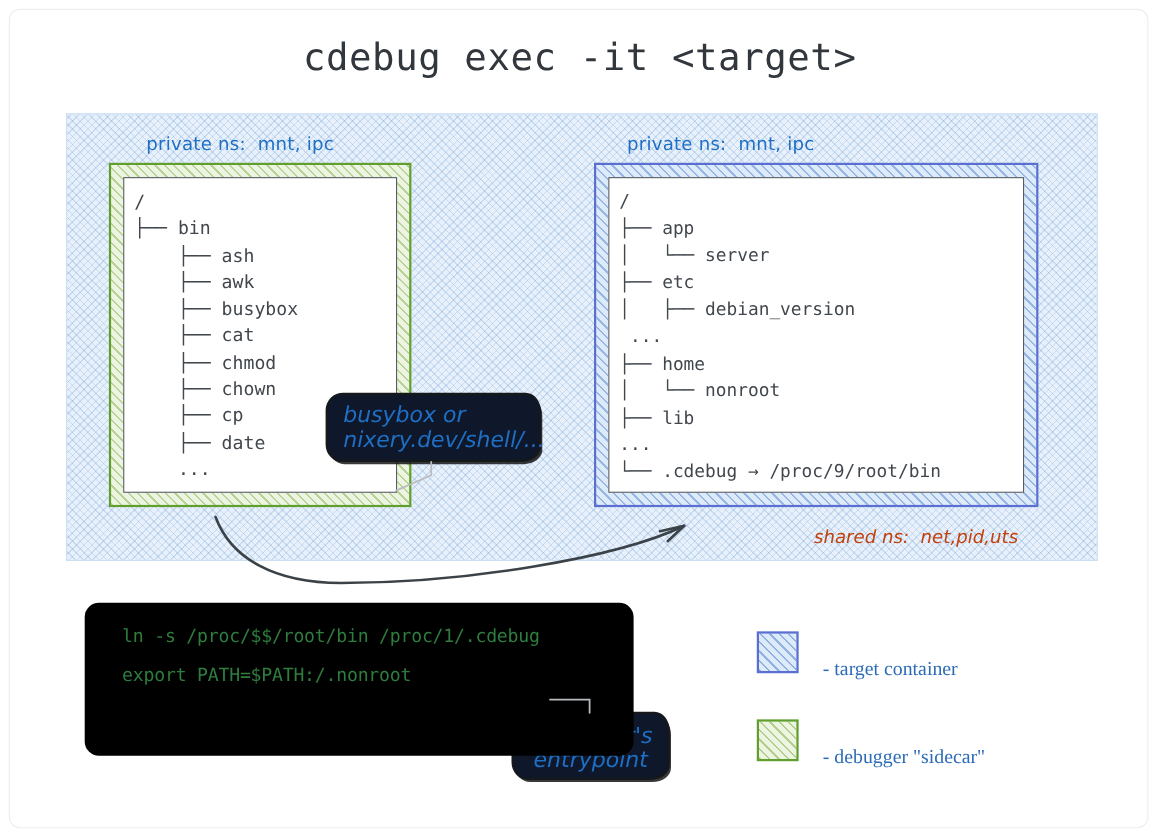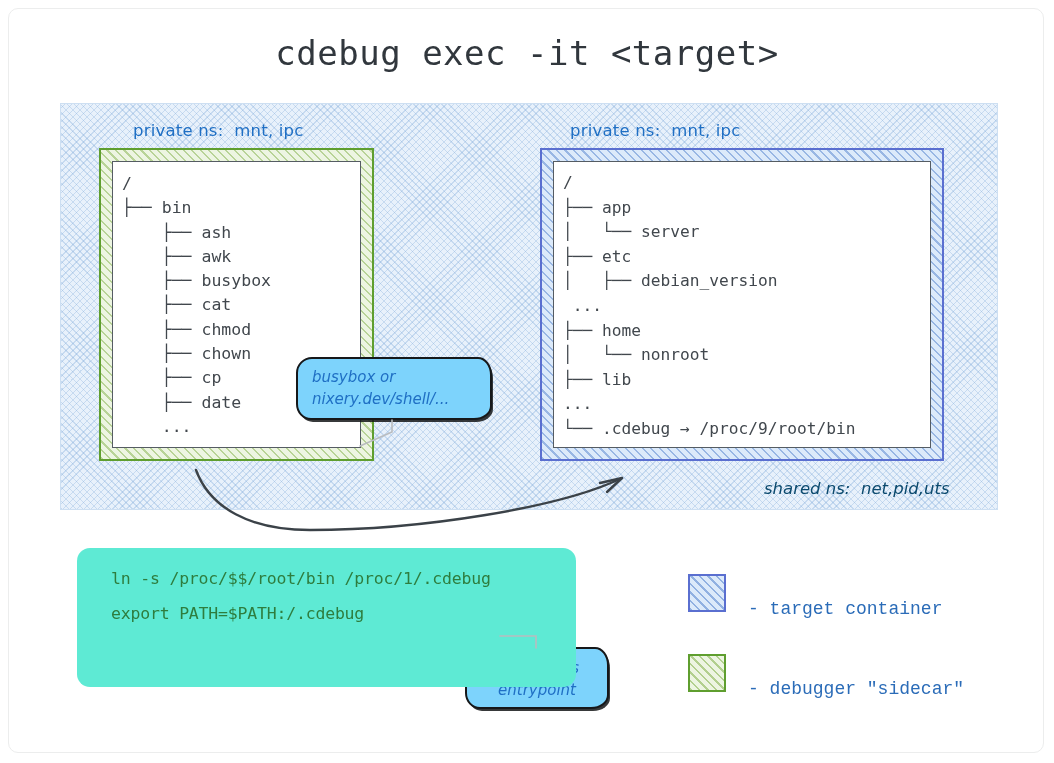--- a/index.html
+++ b/index.html
@@ -105,34 +105,33 @@
   }
   #tree-right { font-size: 16.2px; line-height: 24.6px; padding-top: 9px; }
 
   
   #shared-ns-label {
     position: absolute;
     left: 740px; top: 479px;
     font-family: "DejaVu Sans", sans-serif;
     font-size: 16.5px;
     font-style: italic;
-    color: #0c4a6e;
-    white-space: pre;
-    margin-left: 24px;
+    color: #c2410c;
+    white-space: pre;
   }
 
   
   .callout {
     position: absolute;
-    background: #7dd3fc;
+    background: #0f172a;
     border: 2.5px solid #16181a;
     border-radius: 16px 14px 18px 15px / 16px 18px 14px 16px;
     font-family: "DejaVu Sans", sans-serif;
     font-style: italic;
-    font-size: 15px;
+    font-size: 20px;
     line-height: 22px;
     color: #1f6fc4;
     padding: 7px 12px 8px 14px;
     white-space: pre;
     box-sizing: border-box;
     box-shadow: 2px 3px 0 -1px rgba(20,22,24,.85);
   }
   #callout-busybox {
     left: 296px; top: 357px;
     width: 196px; height: 63px;
@@ -142,21 +141,21 @@
     width: 144px; height: 62px;
     text-align: center;
     padding: 8px 8px 8px 8px;
   }
 
   
   #code-block {
     position: absolute;
     left: 77px; top: 548px;
     width: 499px; height: 139px;
-    background: #5eead4;
+    background: #000000;
     border-radius: 13px;
     box-sizing: border-box;
     padding: 21px 0 0 34px;
   }
   .code-line {
     font-family: "DejaVu Sans Mono", monospace;
     font-size: 16.5px;
     color: #2e7d3e;
     white-space: pre;
     margin-bottom: 16px;
@@ -183,21 +182,21 @@
     background-image:
       repeating-linear-gradient(45deg, rgba(70,120,200,.5) 0 1.5px, transparent 1.5px 6px);
   }
   .swatch.green {
     border: 2px solid #5f9e2f;
     background-color: #edf5e2;
     background-image:
       repeating-linear-gradient(45deg, rgba(120,170,60,.5) 0 1.5px, transparent 1.5px 6px);
   }
   .legend-text {
-    font-family: Liberation Mono, monospace;
+    font-family: Liberation Serif, serif;
     font-size: 18px;
     color: #2b6cb8;
     white-space: pre;
     margin-top: 31px;
   }
 
   
   #arrow-layer {
     position: absolute;
     left: 0; top: 0;
@@ -253,21 +252,21 @@
 <div id="shared-ns-label">shared ns:  net,pid,uts</div>
 
 <div class="callout" id="callout-busybox">busybox or
 nixery.dev/shell/...</div>
 
 <div class="callout" id="callout-entrypoint">debugger's
 entrypoint</div>
 
 <div id="code-block">
   <div class="code-line">ln -s /proc/$$/root/bin /proc/1/.cdebug</div>
-  <div class="code-line">export PATH=$PATH:/.cdebug</div>
+  <div class="code-line">export PATH=$PATH:/.nonroot</div>
 </div>
 
 <div id="legend">
   <div class="legend-row">
     <div class="swatch blue"></div>
     <div class="legend-text">- target container</div>
   </div>
   <div class="legend-row">
     <div class="swatch green"></div>
     <div class="legend-text">- debugger "sidecar"</div>

